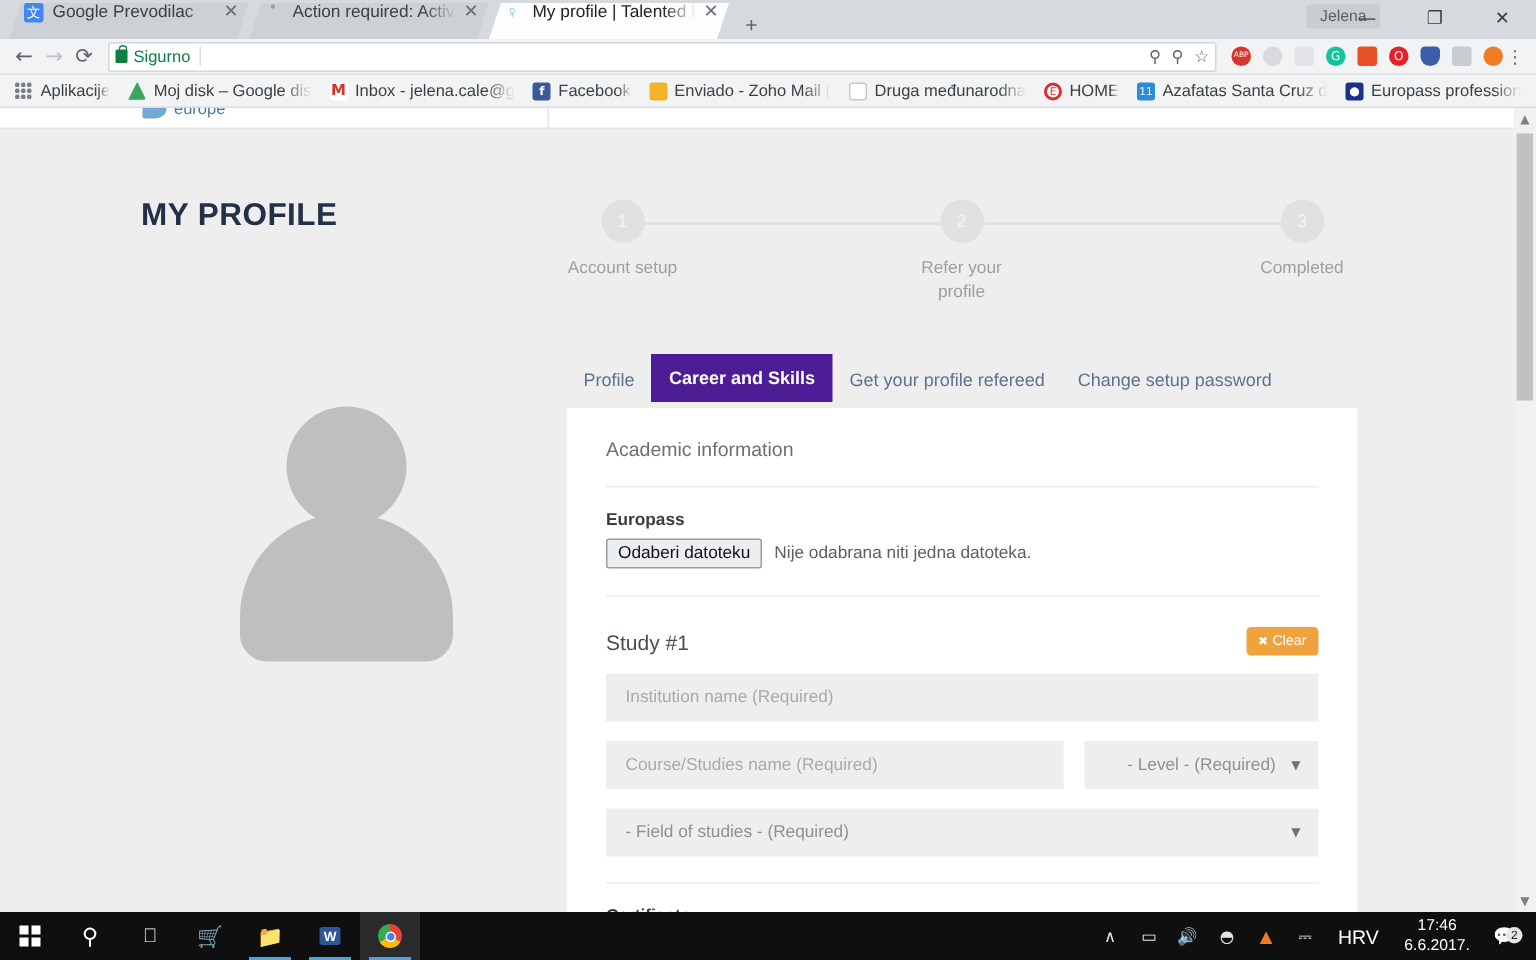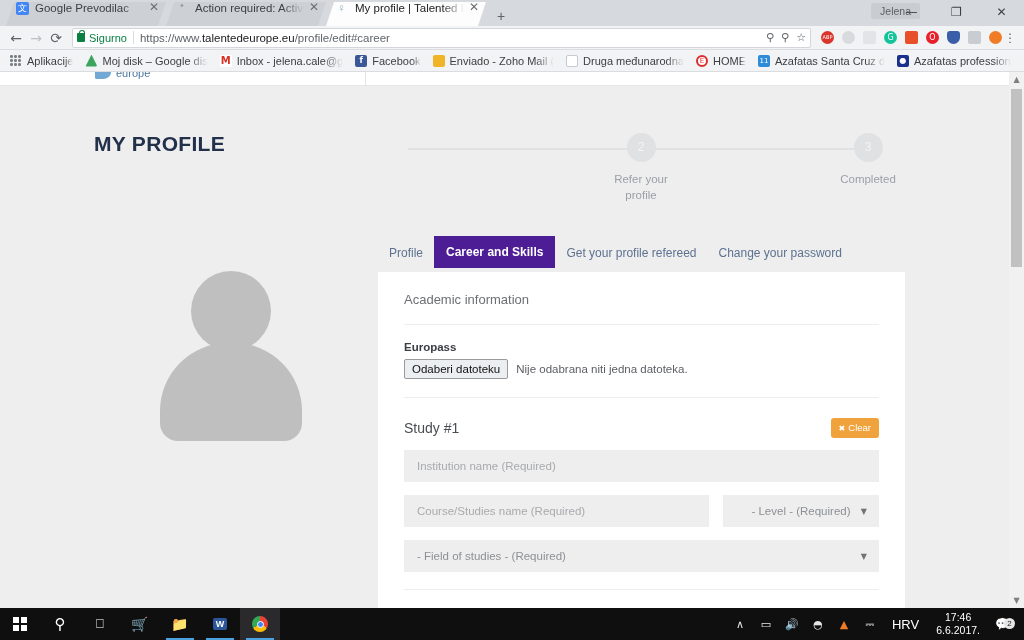--- a/index.html
+++ b/index.html
@@ -297,21 +297,20 @@
     <div class="navbtn">←</div>
     <div class="navbtn disabled">→</div>
     <div class="navbtn">⟳</div>
 
     <div class="omnibox">
       <span class="secure">
         <span class="lock"></span>
         <span class="secure-text">Sigurno</span>
       </span>
       <span class="omni-divider"></span>
-      <span class="url"><span>https://www.</span><b>talentedeurope.eu</b><span>/profile/edit#career</span></span>
       <span class="omni-icons">
         <span class="omni-ic">⚲</span>
         <span class="omni-ic">⚲</span>
         <span class="omni-ic">☆</span>
       </span>
     </div>
 
     <div class="ext-icons">
       <span class="ext" style="background:#d9352c;font-size:5px;">ABP</span>
       <span class="ext" style="background:#d8dadd;"></span>
@@ -364,21 +363,21 @@
     <div class="bm">
       <span class="bmico" style="background:#fff;border:2px solid #e02b2b;border-radius:50%;color:#e02b2b;font-size:7px;line-height:8px;">E</span>
       <span class="bmlabel">HOME</span>
     </div>
     <div class="bm">
       <span class="bmico" style="background:#2e8bd8;font-size:7px;">11</span>
       <span class="bmlabel">Azafatas Santa Cruz d</span>
     </div>
     <div class="bm">
       <span class="bmico" style="background:#1b2f8c;font-size:8px;">●</span>
-      <span class="bmlabel">Azafatas profession</span>
+      <span class="bmlabel">Europass profession</span>
     </div>
 
   </div>
 
   <div class="viewport">
 
     <div class="page-logo-strip">
       <div class="page-logo">
         <span class="logo-mark"></span>
         <span>europe</span>
@@ -390,35 +389,39 @@
 
       <div class="page-title">MY PROFILE</div>
 
       <div class="avatar">
         <div class="head"></div>
         <div class="body"></div>
       </div>
 
       <div class="stepper">
         <div class="step-line"></div>
+        <div class="step" style="left:-18px;">
+          <div class="bubble">1</div>
+          <div class="slabel">Account setup</div>
+        </div>
         <div class="step" style="left:435px;">
           <div class="bubble">3</div>
           <div class="slabel">Completed</div>
         </div>
         <div class="step" style="left:208px;">
           <div class="bubble">2</div>
           <div class="slabel" style="max-width:70px;margin-left:auto;margin-right:auto;">Refer your profile</div>
         </div>
       </div>
 
       <div class="ptabs">
         <div class="ptab">Profile</div>
         <div class="ptab active">Career and Skills</div>
         <div class="ptab">Get your profile refereed</div>
-        <div class="ptab">Change your password</div>
+        <div class="ptab">Change setup password</div>
       </div>
 
       <div class="card">
         <div class="card-inner">
           <div class="sec-title">Academic information</div>
           <div class="hr"></div>
 
           <div class="blk">
             <div class="blk-label">Europass</div>
             <div class="filerow">

